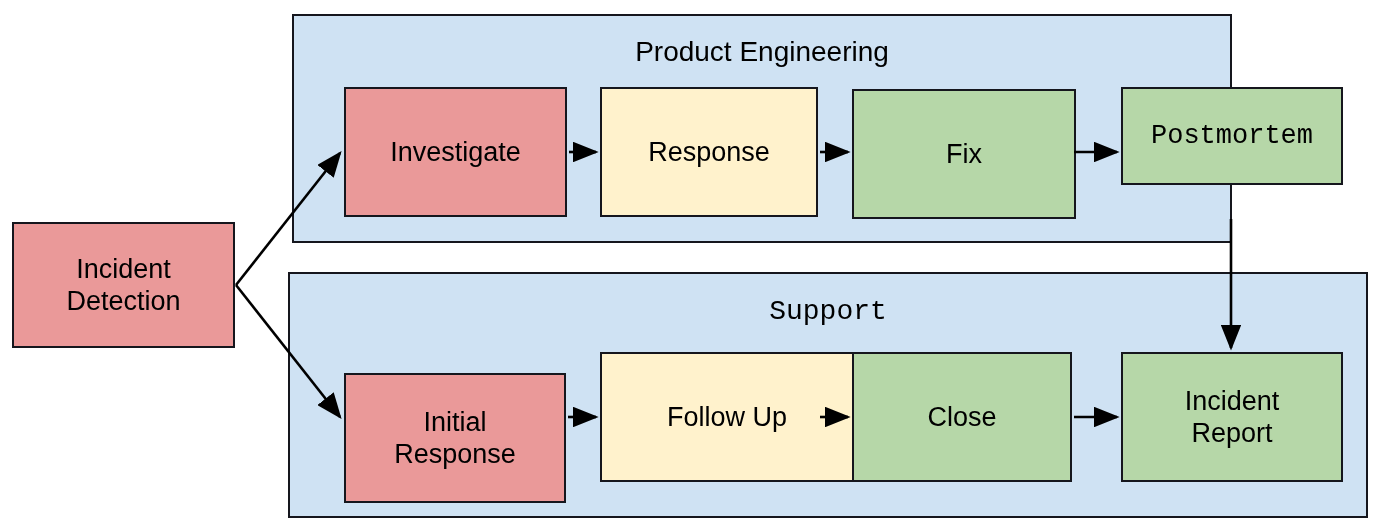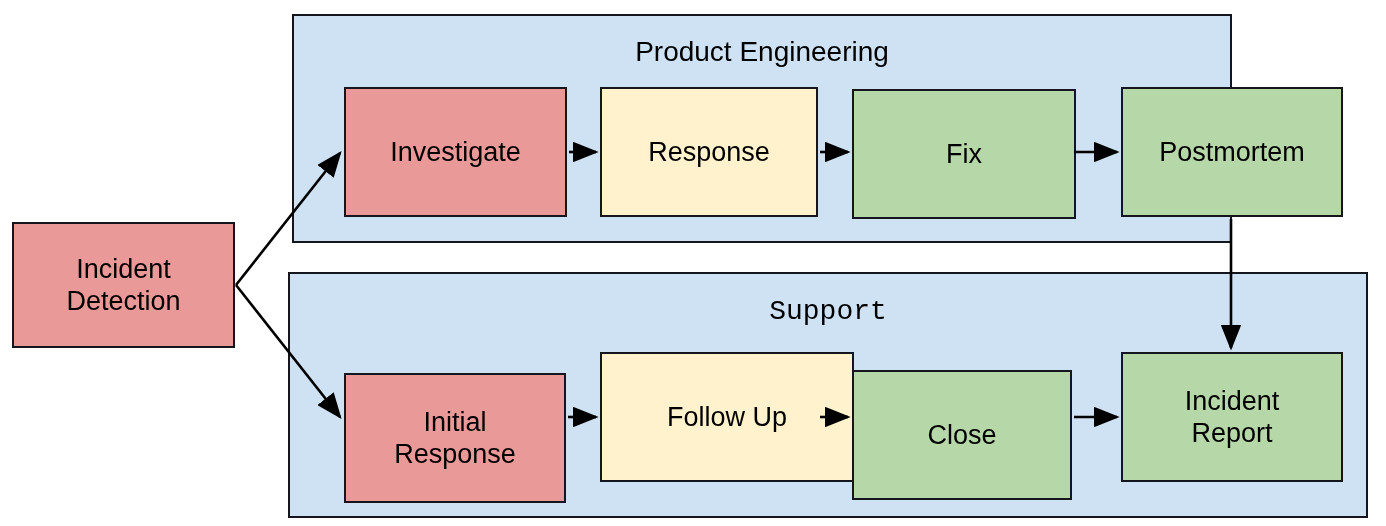--- a/index.html
+++ b/index.html
@@ -75,34 +75,34 @@
   </div>
 
   <div class="node n-yellow" style="left:600px; top:87px; width:218px; height:130px;">
     <span class="node-label">Response</span>
   </div>
 
   <div class="node n-green" style="left:852px; top:89px; width:224px; height:130px;">
     <span class="node-label">Fix</span>
   </div>
 
-  <div class="node n-green" style="left:1121px; top:87px; width:222px; height:130px;">
+  <div class="node n-green" style="left:1121px; top:87px; width:222px; height:98px;font-family:Liberation Mono, monospace;">
     <span class="node-label">Postmortem</span>
   </div>
 
   <div class="node n-red" style="left:344px; top:352px; width:222px; height:130px;margin-top:21px;">
     <span class="node-label">Initial
 Response</span>
   </div>
 
   <div class="node n-yellow" style="left:600px; top:352px; width:254px; height:130px;">
     <span class="node-label">Follow Up</span>
   </div>
 
-  <div class="node n-green" style="left:852px; top:352px; width:220px; height:130px;margin-top:18px;">
+  <div class="node n-green" style="left:852px; top:352px; width:220px; height:130px;">
     <span class="node-label">Close</span>
   </div>
 
   <div class="node n-green" style="left:1121px; top:352px; width:222px; height:130px;">
     <span class="node-label">Incident
 Report</span>
   </div>
 
   <svg id="svg-layer" viewBox="0 0 1386 526" xmlns="http://www.w3.org/2000/svg">
     <defs>

